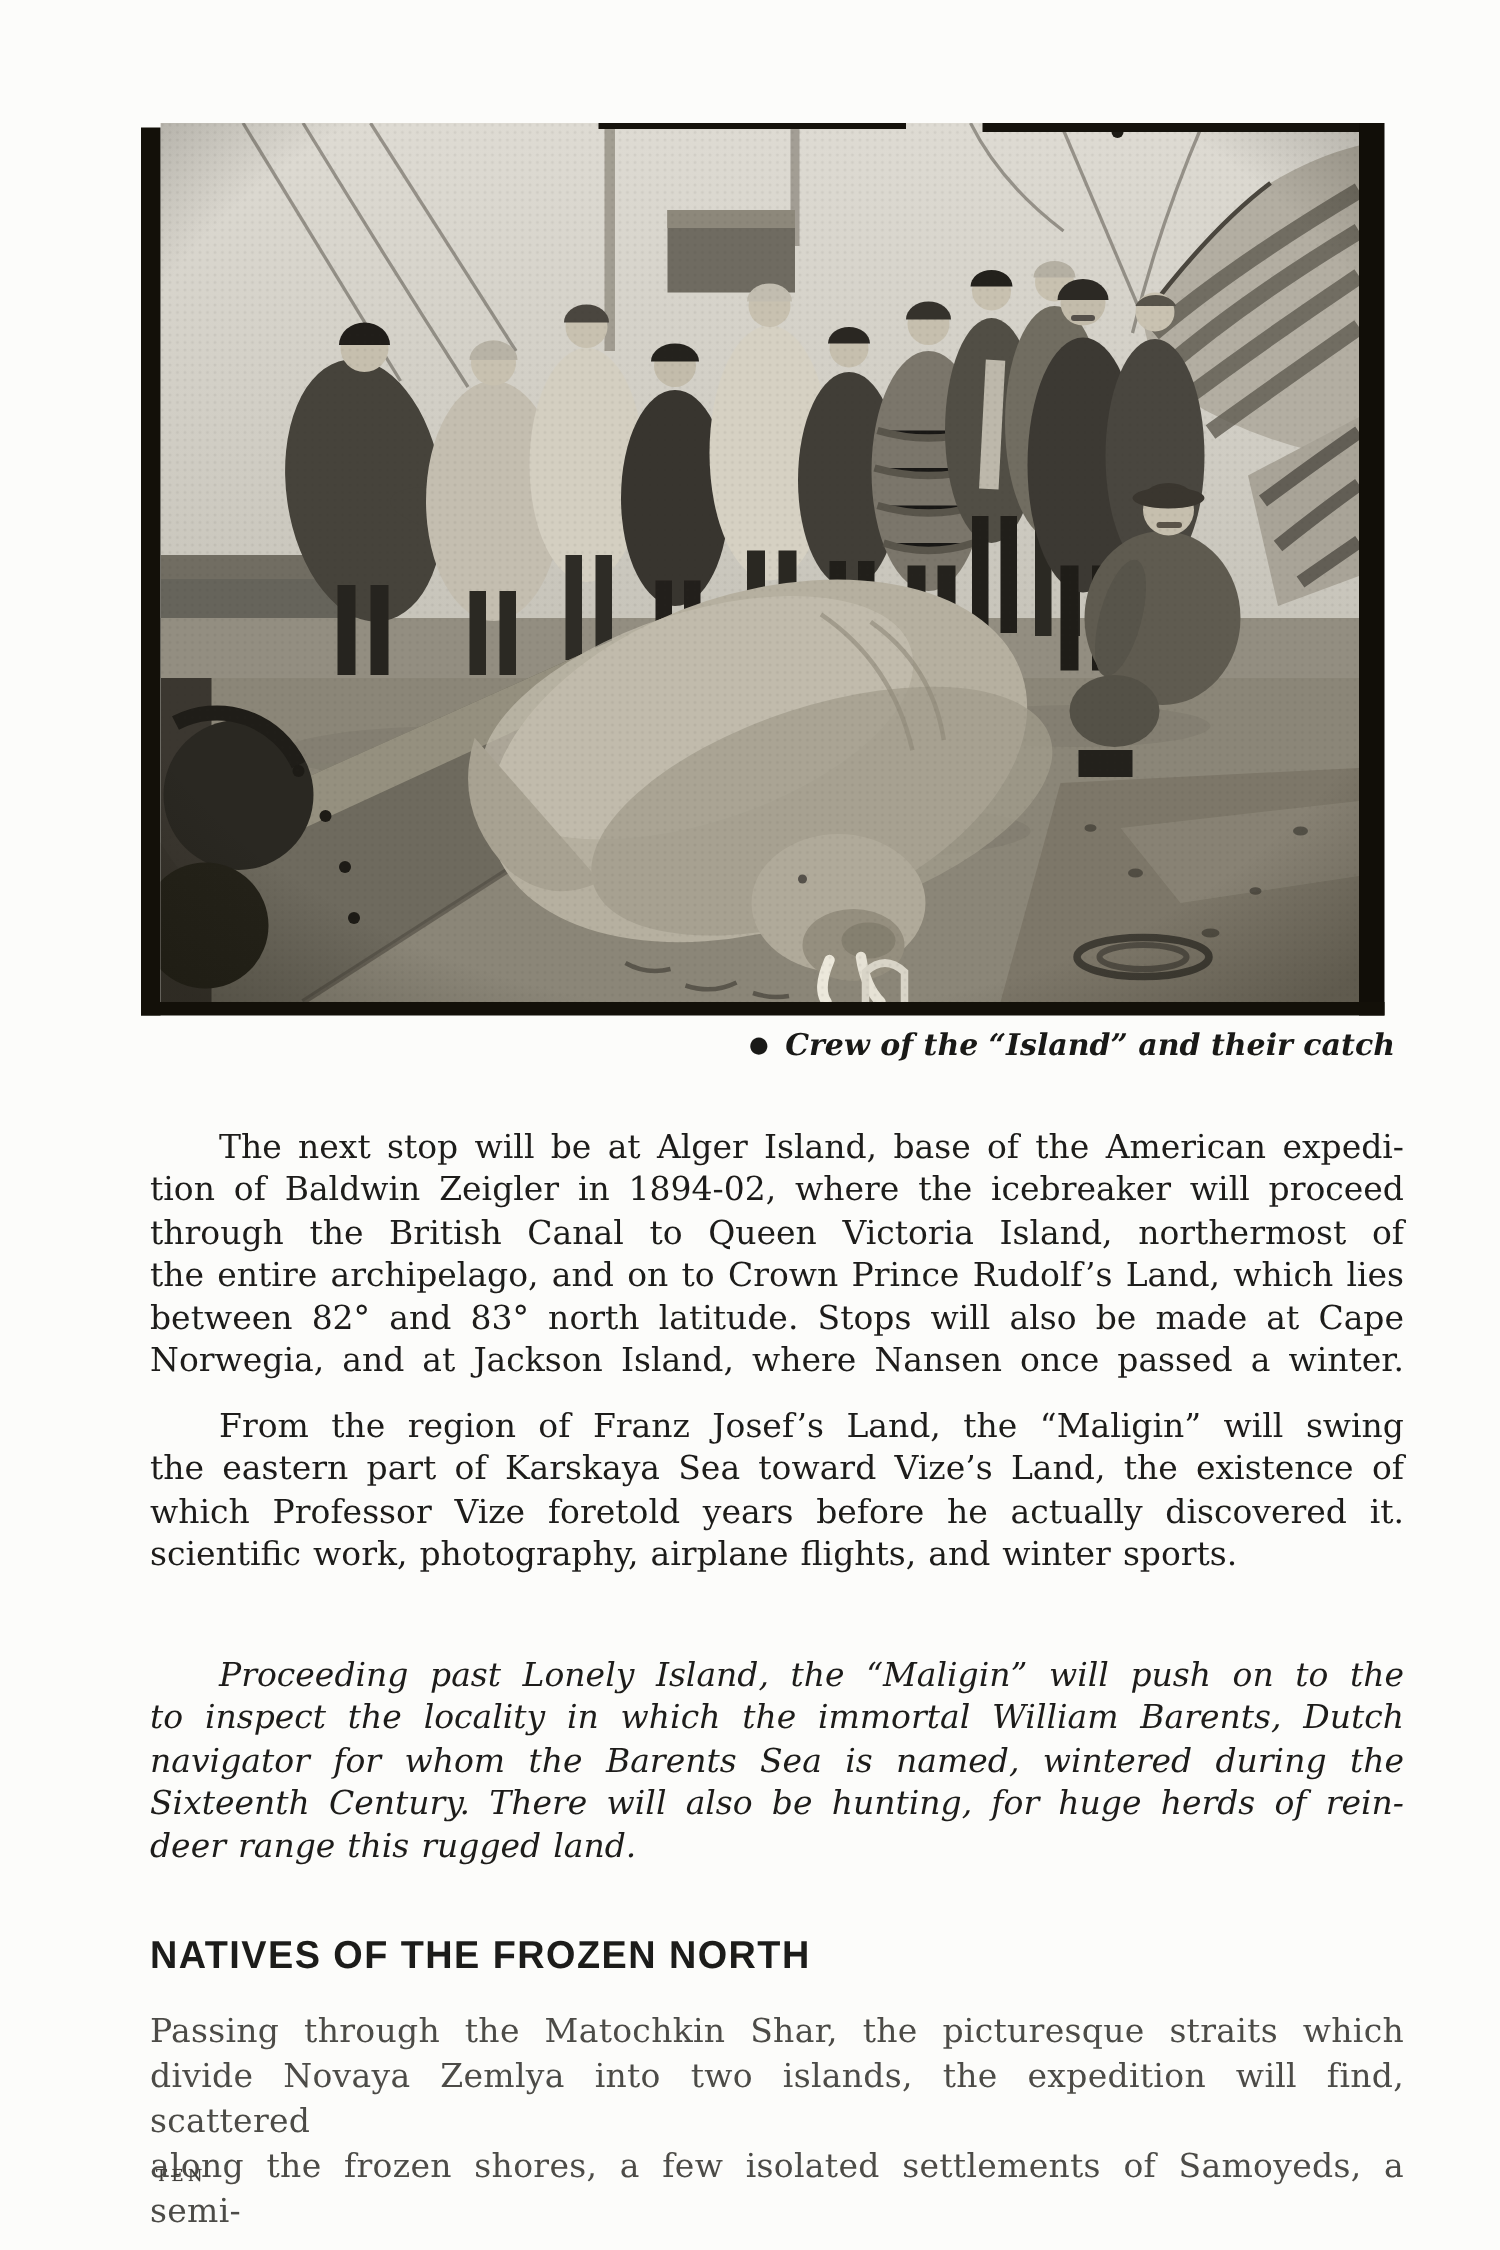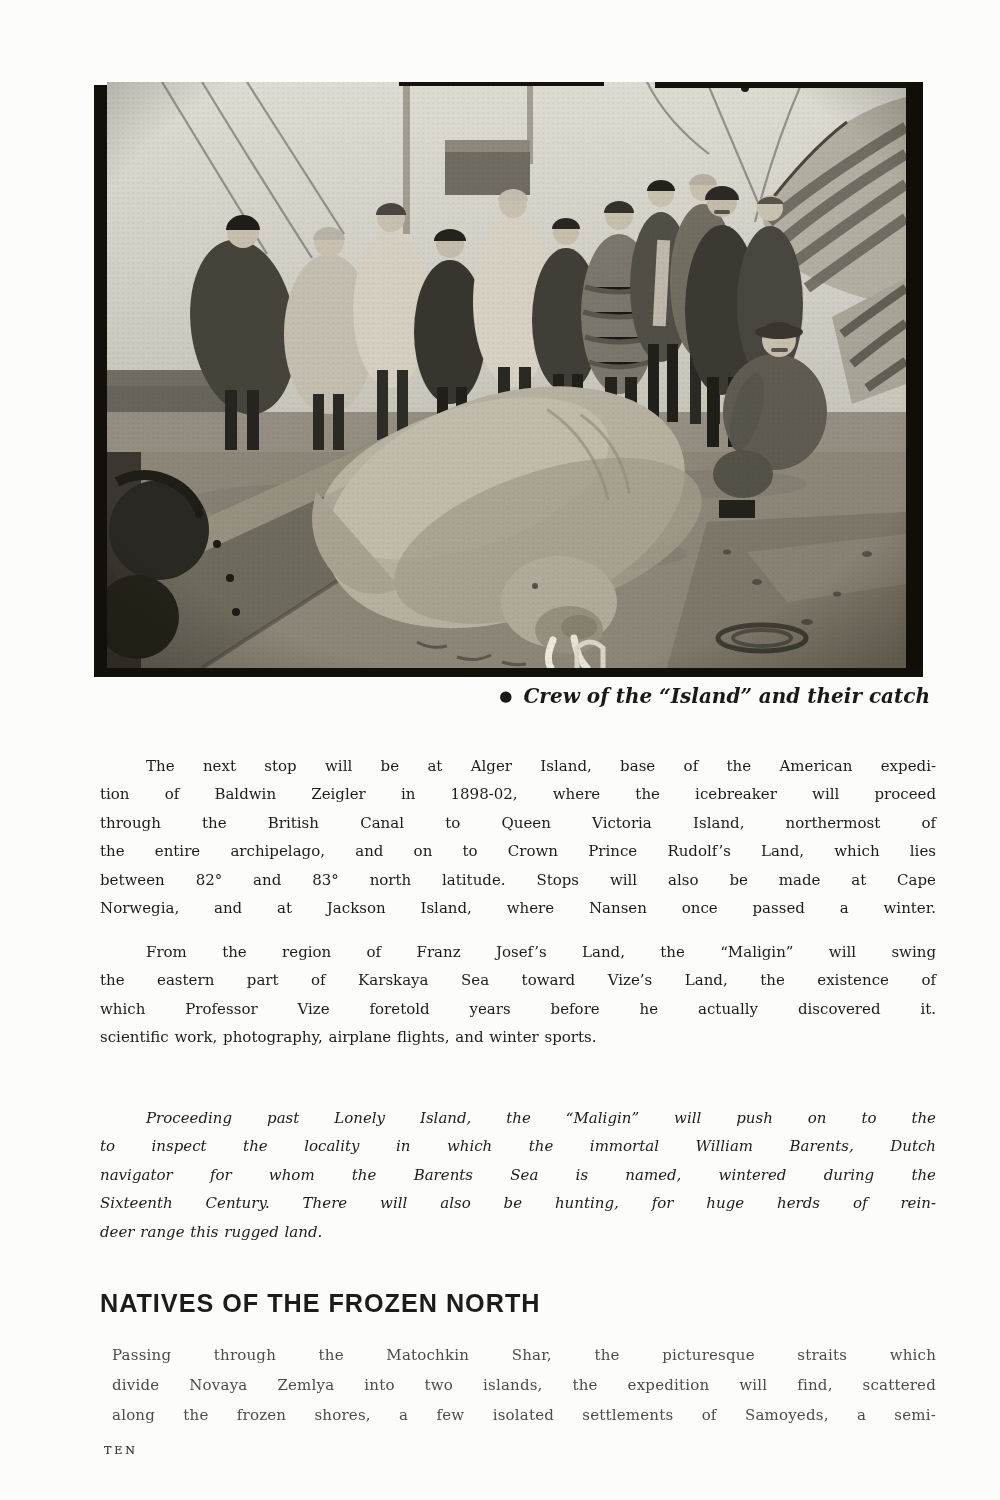--- a/index.html
+++ b/index.html
@@ -26,31 +26,31 @@
   .caption{
     position:absolute;top:684px;right:70px;
     font-size:20px;font-style:italic;font-weight:bold;color:#18181 6;
     color:#191917;white-space:nowrap;
   }
   .caption .bullet{font-style:normal;font-size:15px;margin-right:11px;vertical-align:2px;}
 
   
   .para{position:absolute;left:100px;width:836px;color:#1d1c1a;}
   .line{
-    font-size:15px;line-height:28.4px;
+    font-size:22px;line-height:28.4px;
     text-align:justify;text-align-last:justify;-moz-text-align-last:justify;
     word-spacing:1px;
   }
   .line.first{text-indent:46px;}
   .line.last{text-align-last:left;-moz-text-align-last:left;}
   .p1{top:752px;}
   .p2{top:938px;}
   .p3{top:1104px;font-style:italic;}
   .p4{top:1340px;color:#34332f;opacity:.88;}
-  .p4 .line{line-height:30px;letter-spacing:.2px;margin-left:12px;}
+  .p4 .line{line-height:30px;letter-spacing:.2px;}
 
   
   .heading{
     position:absolute;left:100px;top:1288px;margin:0;
     font-family:"Liberation Sans", sans-serif;
     font-weight:700;font-size:26px;letter-spacing:1px;color:#1c1c1a;
     transform:scaleX(.97);transform-origin:left center;white-space:nowrap;
   }
 
   
@@ -284,21 +284,21 @@
     <div class="bar-right"></div>
     <div class="bar-bottom"></div>
   </figure>
 
   <div class="caption">
     <span class="bullet">●</span><span>Crew of the “Island” and their catch</span>
   </div>
 
   <div class="para p1">
     <div class="line first">The next stop will be at Alger Island, base of the American expedi-</div>
-    <div class="line">tion of Baldwin Zeigler in 1898-02, where the icebreaker will proceed</div>
+    <div class="line">tion of Baldwin Zeigler in 1894-02, where the icebreaker will proceed</div>
     <div class="line">through the British Canal to Queen Victoria Island, northermost of</div>
     <div class="line">the entire archipelago, and on to Crown Prince Rudolf’s Land, which lies</div>
     <div class="line">between 82° and 83° north latitude.  Stops will also be made at Cape</div>
     <div class="line">Norwegia, and at Jackson Island, where Nansen once passed a winter.</div>
   </div>
 
   <div class="para p2">
     <div class="line first">From the region of Franz Josef’s Land, the “Maligin” will swing</div>
     <div class="line">the eastern part of Karskaya Sea toward Vize’s Land, the existence of</div>
     <div class="line">which Professor Vize foretold years before he actually discovered it.</div>

